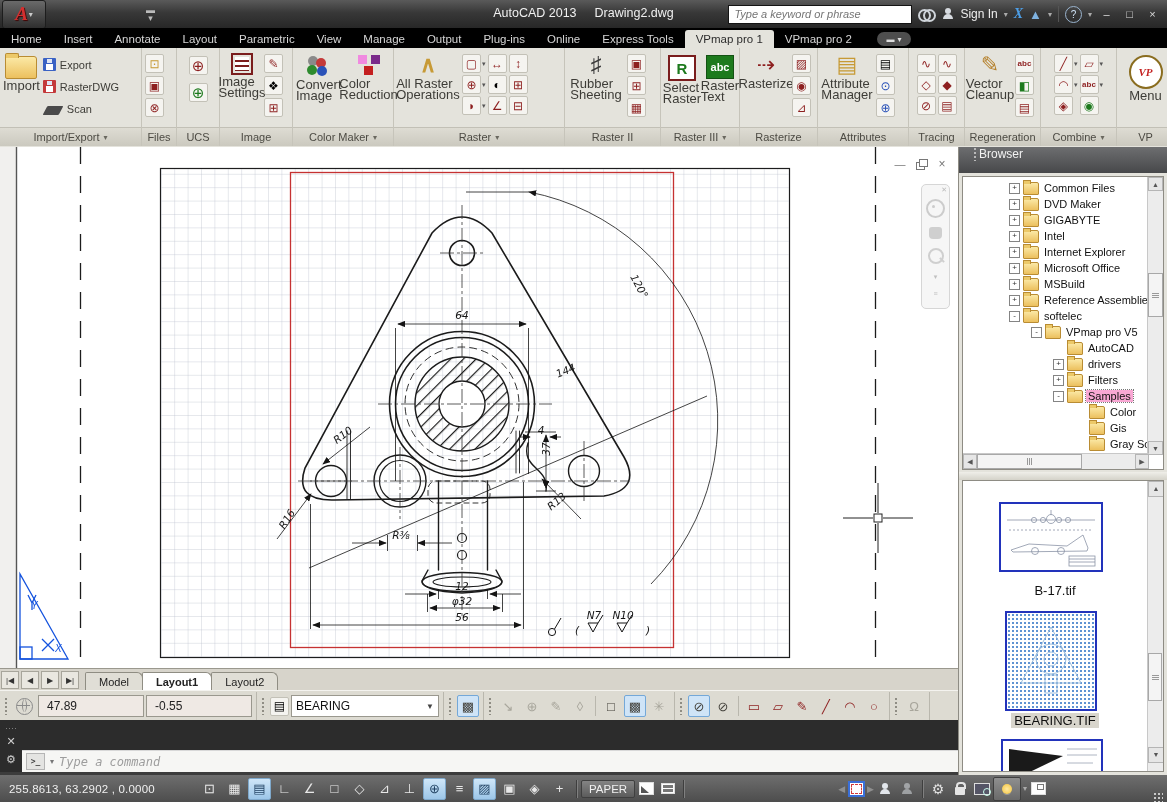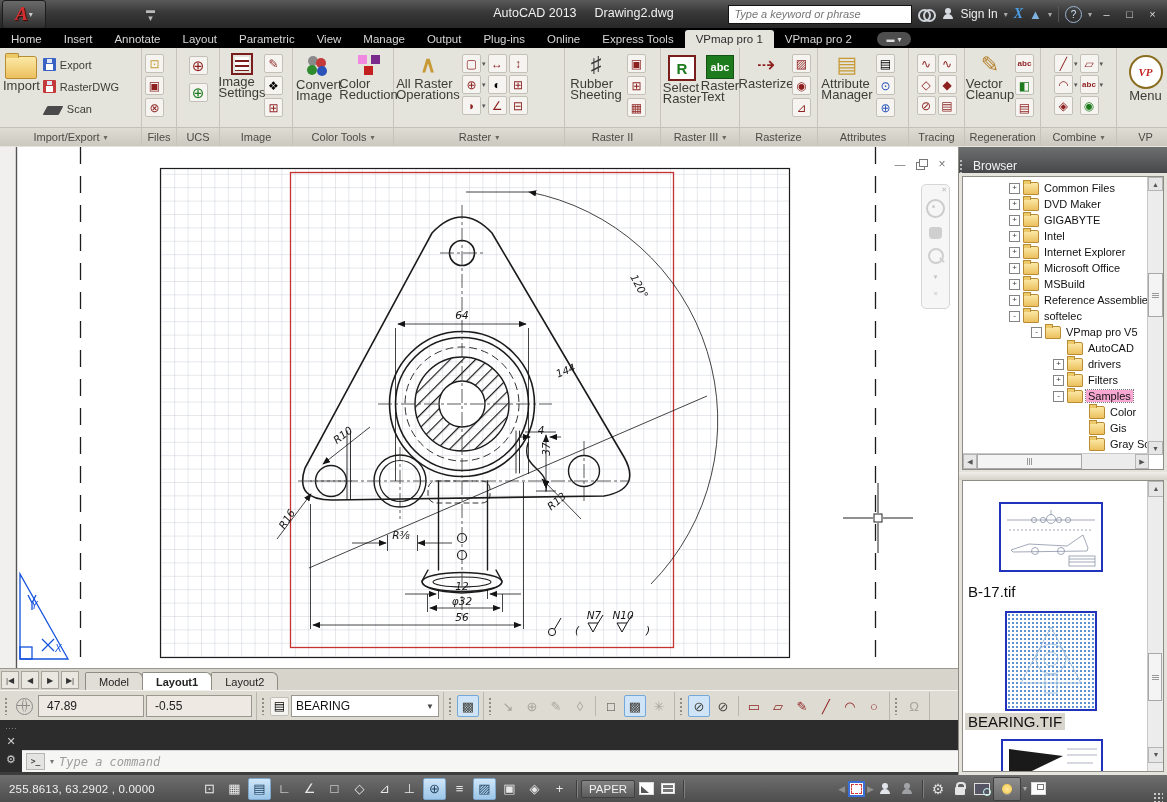--- a/index.html
+++ b/index.html
@@ -95,22 +95,22 @@
   #navbar .nx{position:absolute;right:2px;top:1px;font-size:7px;color:#bbb}
   .nwheel{width:15px;height:15px;border:2px solid #cccccc;border-radius:50%;position:relative}
   .nwheel:before{content:"";position:absolute;left:4px;top:4px;width:3px;height:3px;border-radius:50%;background:#ccc}
   .nhand{width:13px;height:12px;border-radius:3px 3px 4px 4px;background:#cfcfcf}
   .nzoom{width:12px;height:12px;border:2px solid #cfcfcf;border-radius:50%;position:relative}
   .nzoom:after{content:"";position:absolute;left:9px;top:9px;width:6px;height:2px;background:#cfcfcf;transform:rotate(45deg)}
   .ndd{font-size:7px;color:#c0c0c0}
 
   
   #rightpanel{left:958px;top:147px;width:209px;height:628px;background:#e4e3dc;border-left:1px solid #8e8c84;box-sizing:border-box}
-  #bhead{height:26px;background:linear-gradient(#6d6e70,#47484a);display:flex;align-items:flex-end;color:#f2f2f2;
-    font-size:12px;padding-left:0;gap:10px}
+  #bhead{height:26px;background:linear-gradient(#6d6e70,#47484a);display:flex;align-items:flex-start;color:#f2f2f2;
+    font-size:12px;padding-left:14px;gap:2px}
   .grip6{width:4px;height:14px;background-image:radial-gradient(#b9b9b9 1px,transparent 1.2px);background-size:4px 4px}
   #treebox{position:absolute;left:3px;top:29px;width:202px;height:294px;background:#fff;border:1px solid #8e8c84;box-sizing:border-box;overflow:hidden}
   #tree{position:absolute;left:0;top:3px;width:184px}
   .trow{height:16px;display:flex;align-items:center;gap:3px;font-size:11px;color:#111;white-space:nowrap}
   .texp{width:9px;height:9px;border:1px solid #848484;background:#fff;font-size:8px;line-height:7px;text-align:center;
     color:#333;flex:0 0 auto;box-sizing:content-box}
   .texp.hid{visibility:hidden}
   .tfold{width:14px;height:11px;background:linear-gradient(#fbe9a6,#ecc05e);border:1px solid #b98c33;border-radius:1px 2px 1px 1px;
     position:relative;flex:0 0 auto}
   .tfold:before{content:"";position:absolute;left:-1px;top:-3px;width:6px;height:3px;background:#ecc969;border:1px solid #b98c33;border-bottom:none}
@@ -124,21 +124,21 @@
   .thumb i{width:7px;height:1px;background:#999}
   .hsb{position:absolute;left:0;bottom:0;width:186px;height:15px;background:#ececec;border-top:1px solid #c8c8c8}
   .hsb .sbtn{position:absolute;top:0;width:14px;height:15px;background:#e6e6e6;border:1px solid #b5b5b5;
     font-size:7px;color:#555;text-align:center;line-height:13px;box-sizing:border-box}
   .hsb .hthumb{position:absolute;left:14px;top:0;width:105px;height:15px;background:#f4f4f4;border:1px solid #a8a8a8;box-sizing:border-box;
     display:flex;align-items:center;justify-content:center;gap:1px}
   .hthumb i{width:1px;height:7px;background:#999}
   #pdivider{position:absolute;left:0;top:325px;width:209px;height:8px;background:linear-gradient(#efeee9,#d4d2c9)}
   #thumbbox{position:absolute;left:3px;top:333px;width:202px;height:292px;background:#fff;border:1px solid #8e8c84;box-sizing:border-box;overflow:hidden}
   .thumbimg{position:absolute;border:2px solid #2233bb;background:#fff}
-  .thumblbl{position:absolute;width:180px;text-align:left;font-size:15px;color:#111}
+  .thumblbl{position:absolute;width:180px;text-align:center;font-size:13px;color:#111}
   .thumblbl span{padding:0 3px}
   .thumblbl.sel span{background:#d8d5cc}
   #th2{background:#fff;background-image:radial-gradient(#5f93d2 0.8px,transparent 0.9px);background-size:4px 4px}
   .vsb2{position:absolute;right:0;top:0;width:15px;height:100%;background:#ececec;border-left:1px solid #c8c8c8}
   #wedge{position:absolute;left:6px;top:8px;width:0;height:0;border-left:54px solid #1a1a1a;border-top:7px solid transparent;border-bottom:26px solid transparent}
 
   
   #layouttabs{left:0;top:668px;width:958px;height:22px;background:#d7d4cb;display:flex;align-items:flex-end;border-top:1px solid #9a988e}
   .larr{width:16px;height:16px;margin:0 1px 2px;background:#e9e7e0;border:1px solid #a7a59b;font-size:8px;color:#333;
     display:flex;align-items:center;justify-content:center}
@@ -348,21 +348,21 @@
         <span class="ic-sq2">
           <i style="left:1px;top:0;background:#f08ae0"></i>
             <i style="left:14px;top:0;background:#7a2a8a"></i>
           <i style="left:7px;top:11px;background:#c41f1f"></i>
         </span>
         <span class="blab">Color
 Reduction</span>
       </div>
     </div>
     <div class="plabel">
-      <span>Color Tools</span>
+      <span>Color Maker</span>
         <span class="pdd">▾</span>
       </div>
   </div>
 
   <div class="panel" style="width:170px">
     <div class="pbody">
       <div class="bigbtn" style="width:62px">
         <span class="bigglyph gd" style="font-weight:bold">∧</span>
         <span class="blab">All Raster
 Operations</span>

